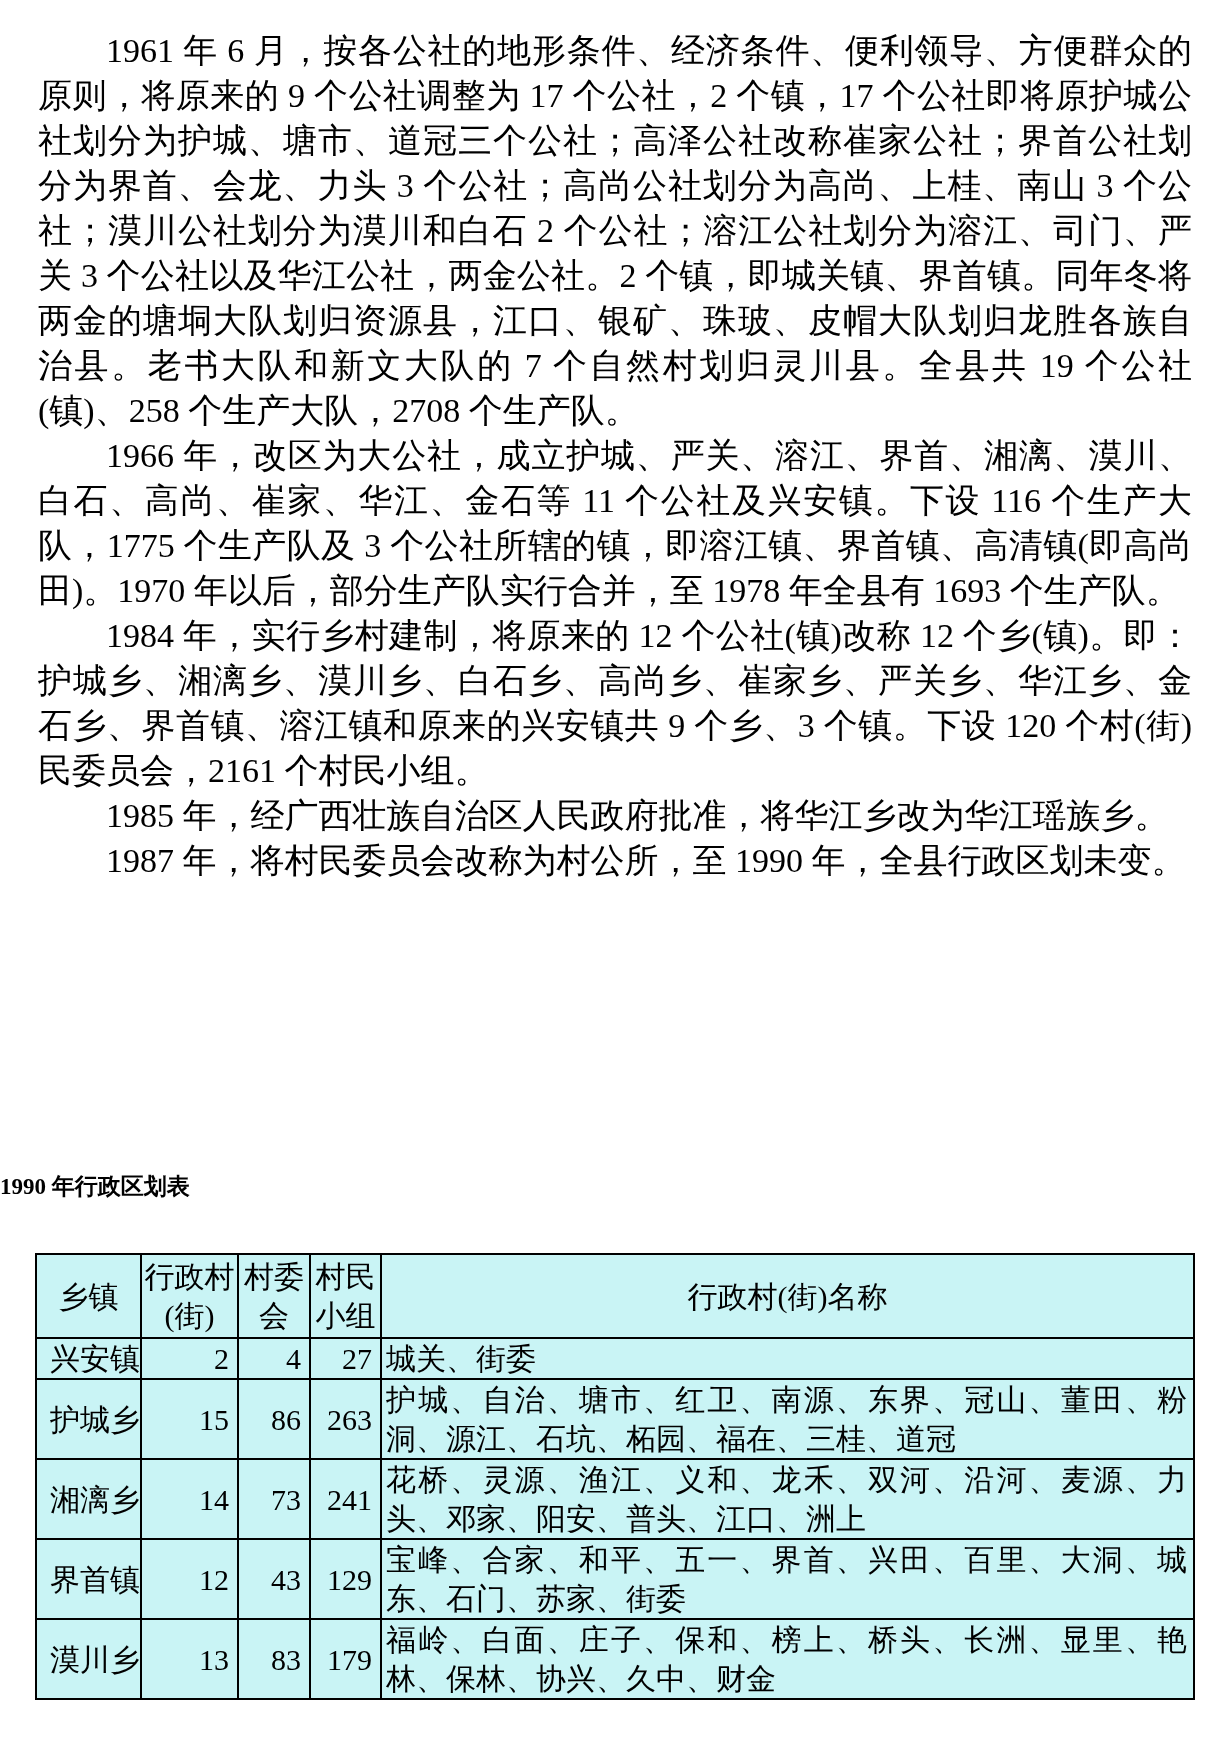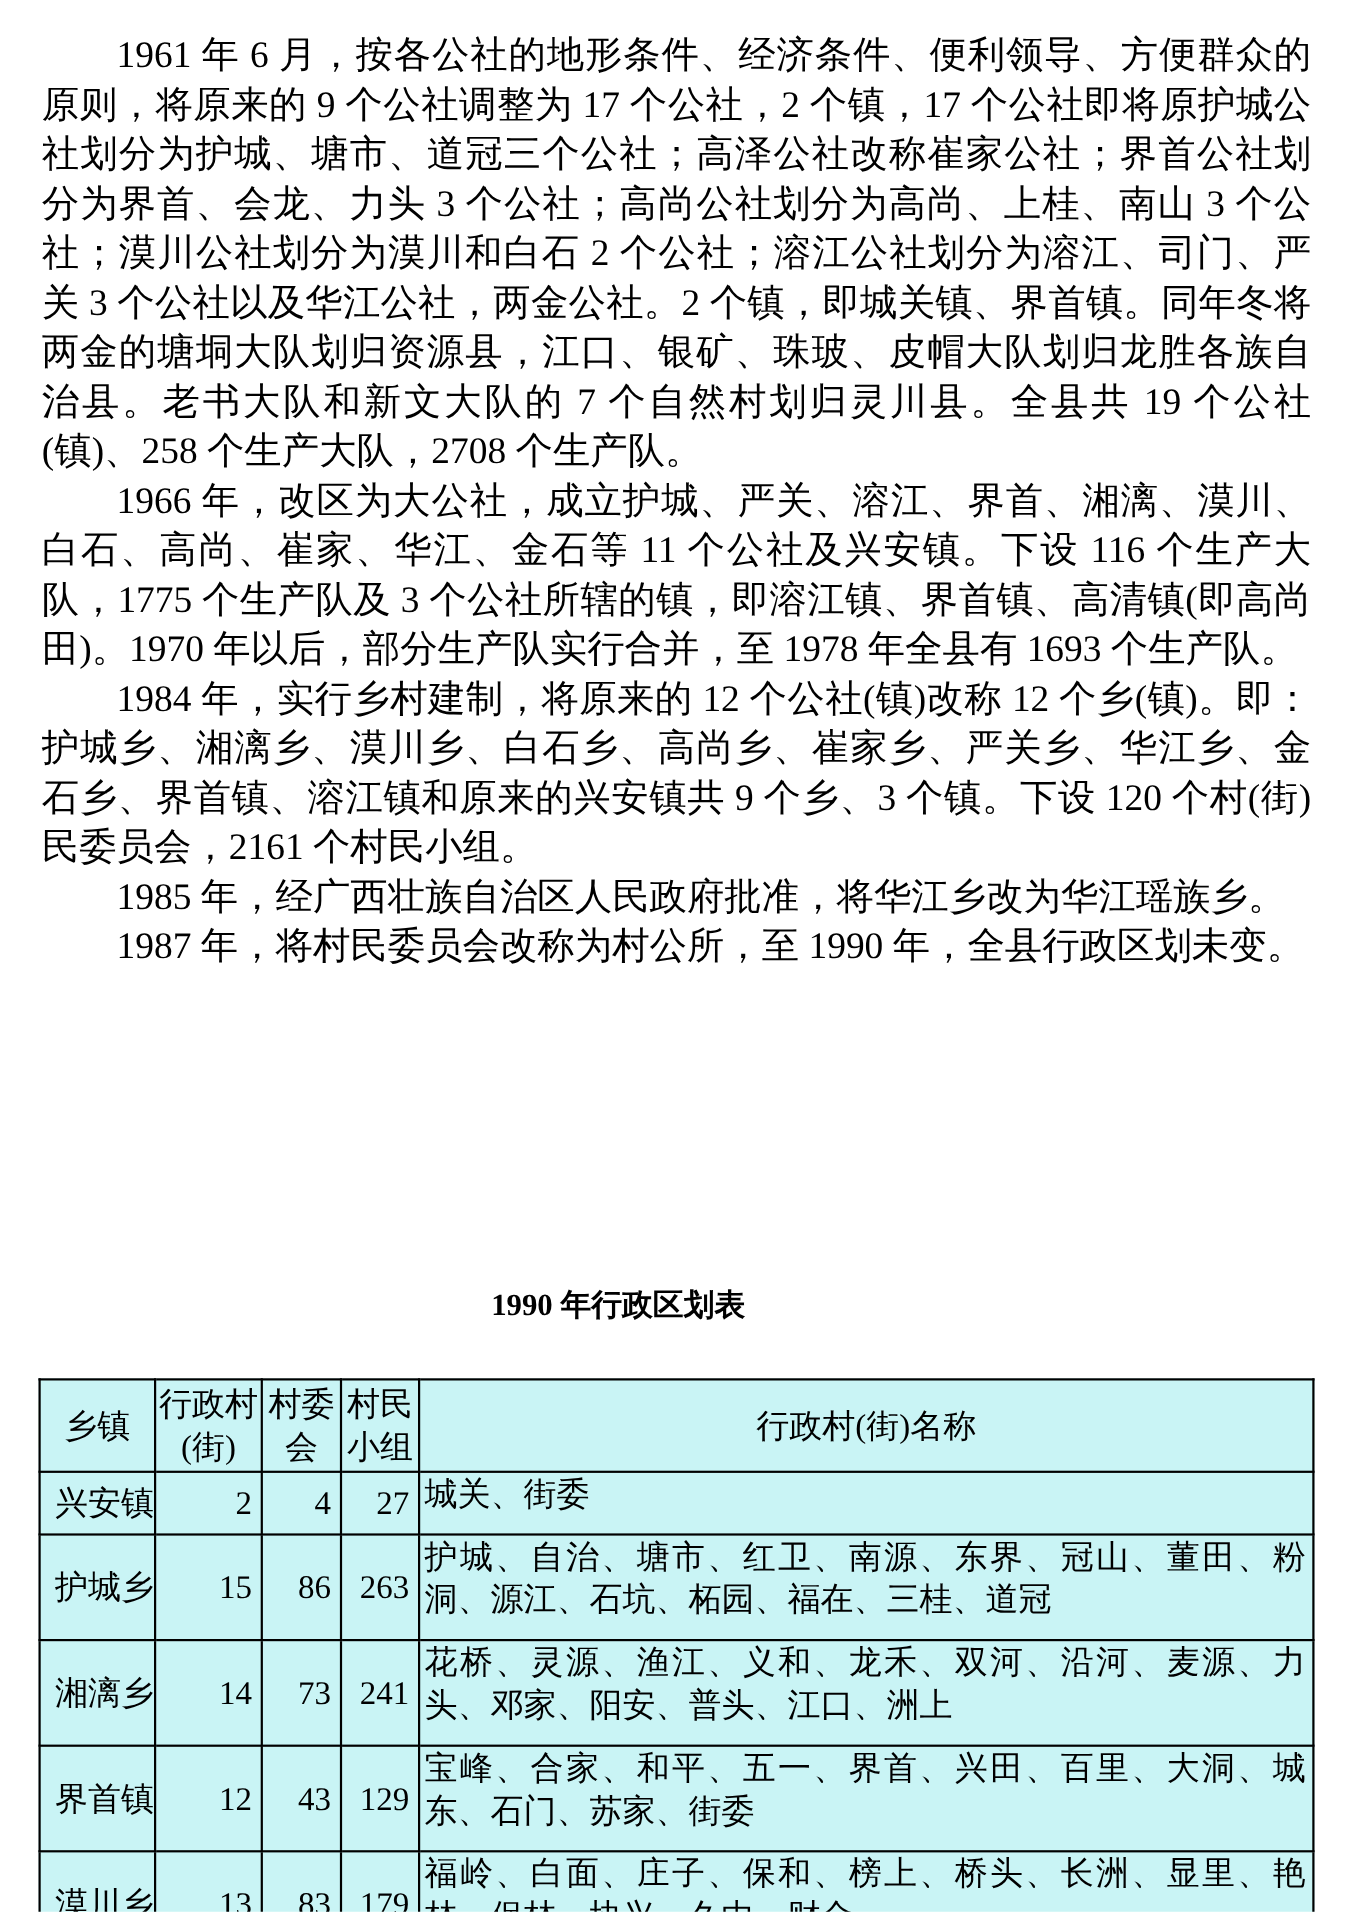--- a/index.html
+++ b/index.html
@@ -17,21 +17,21 @@
     font-size: 34px;
     line-height: 45px;
     text-align: justify;
     text-align-last: left;
     text-indent: 2em;
     word-break: break-all;
   }
 
   .table-title {
     position: absolute; top: 1166px; left: 0; width: 100%;
-    text-align: center; font-size: 28px; font-weight: bold; line-height: 42px;
+    text-align: left; font-size: 23px; font-weight: bold; line-height: 42px;
   }
 
   .unit-band {
     position: absolute; top: 1274px; left: 35px; width: 1160px; height: 42px;
     background: #fef9c3;
     display: flex; justify-content: flex-end; align-items: center;
     font-size: 30px; padding-right: 8px; font-style: italic;
   }
 
   table.admin-table {
@@ -52,21 +52,21 @@
     text-align: center;
     word-break: break-all;
     padding: 2px 0;
   }
   .admin-table td.township { text-align: right; padding-left: 8px; }
   .admin-table td.num { text-align: right; padding-right: 8px; }
   .admin-table td.names {
     text-align: justify;
     text-align-last: left;
     word-break: break-all;
-    padding: 0 6px 16px 4px;
+    padding: 0 6px 0 4px;
   }
 </style>
 </head>
 <body>
 
 <div class="page">
 
   <div class="body-text">
     <p>1961 年 6 月，按各公社的地形条件、经济条件、便利领导、方便群众的原则，将原来的 9 个公社调整为 17 个公社，2 个镇，17 个公社即将原护城公社划分为护城、塘市、道冠三个公社；高泽公社改称崔家公社；界首公社划分为界首、会龙、力头 3 个公社；高尚公社划分为高尚、上桂、南山 3 个公社；漠川公社划分为漠川和白石 2 个公社；溶江公社划分为溶江、司门、严关 3 个公社以及华江公社，两金公社。2 个镇，即城关镇、界首镇。同年冬将两金的塘垌大队划归资源县，江口、银矿、珠玻、皮帽大队划归龙胜各族自治县。老书大队和新文大队的 7 个自然村划归灵川县。全县共 19 个公社(镇)、258 个生产大队，2708 个生产队。</p>
     <p>1966 年，改区为大公社，成立护城、严关、溶江、界首、湘漓、漠川、白石、高尚、崔家、华江、金石等 11 个公社及兴安镇。下设 116 个生产大队，1775 个生产队及 3 个公社所辖的镇，即溶江镇、界首镇、高清镇(即高尚田)。1970 年以后，部分生产队实行合并，至 1978 年全县有 1693 个生产队。</p>

